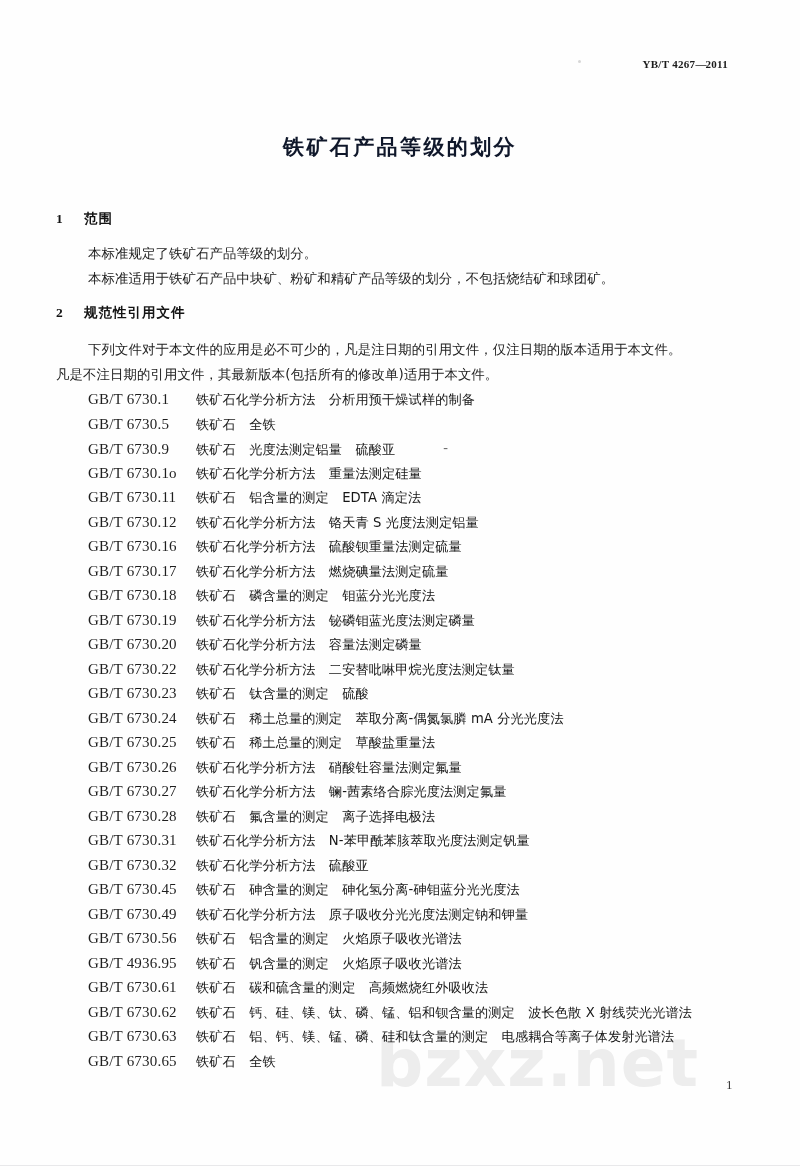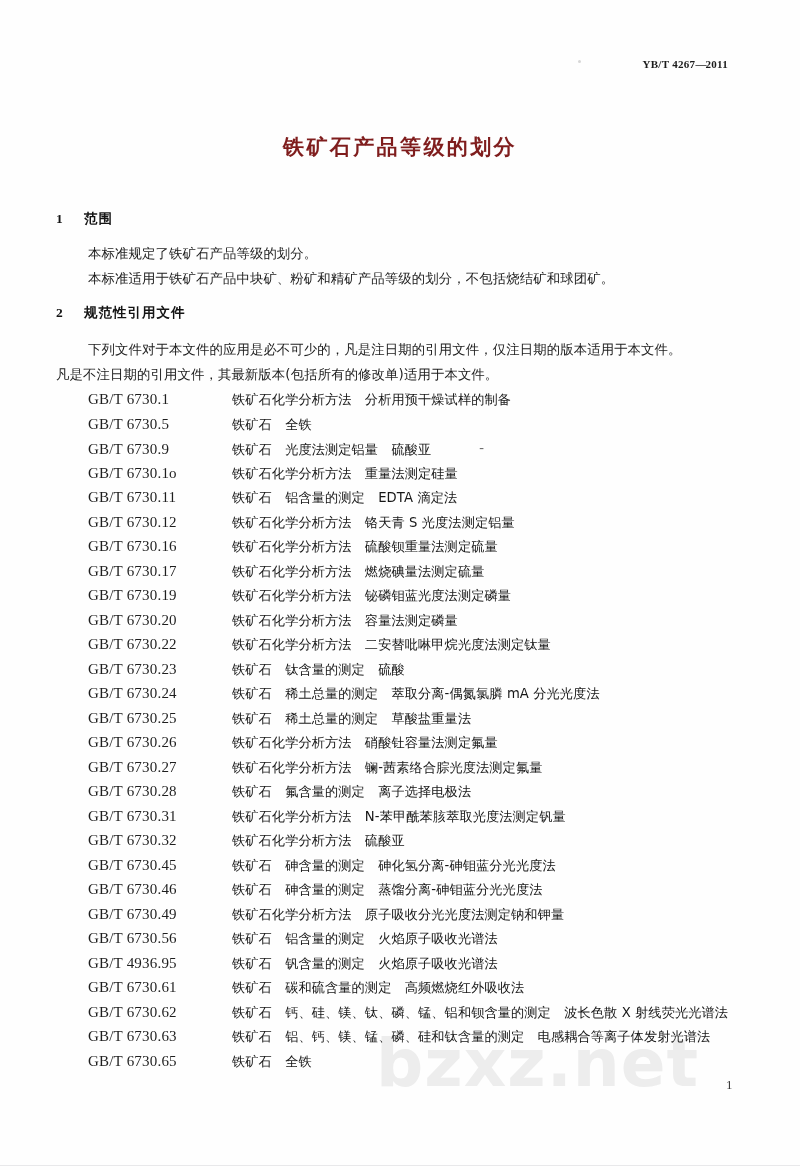--- a/index.html
+++ b/index.html
@@ -76,21 +76,21 @@
   .doc-title {
     position: absolute;
     top: 133px;
     left: 0;
     width: 800px;
     text-align: center;
     font-family: "DejaVu Sans", "Liberation Sans", sans-serif;
     font-weight: bold;
     font-size: 21px;
     letter-spacing: 2.4px;
-    color: #7f1d1d;
+    color: #0f172a;
   }
 
   
   .clause-heading {
     position: absolute;
     left: 56px;
     font-family: "DejaVu Sans", "Liberation Sans", sans-serif;
     font-weight: bold;
     font-size: 13.5px;
     color: #141414;
@@ -139,21 +139,20 @@
     font-size: 15px;
     letter-spacing: 0.2px;
     min-width: 108px;
     color: #1e1e1e;
   }
   .ref-title {
     font-family: "DejaVu Sans", "Liberation Sans", sans-serif;
     font-size: 13.2px;
     letter-spacing: 0.1px;
     color: #161616;
-    margin-left: 36px;
   }
   .ref-item .stray-dash {
     display: inline-block;
     margin-left: 48px;
     color: #6e6e6e;
     font-family: "Liberation Serif", serif;
     font-size: 14px;
     vertical-align: 2px;
   }
 
@@ -198,33 +197,33 @@
 
   <div class="ref-list" id="ref-list">
       <div class="ref-item"><span class="ref-code">GB/T 6730.1</span><span class="ref-title">铁矿石化学分析方法　分析用预干燥试样的制备</span></div>
       <div class="ref-item"><span class="ref-code">GB/T 6730.5</span><span class="ref-title">铁矿石　全铁</span></div>
       <div class="ref-item"><span class="ref-code">GB/T 6730.9</span><span class="ref-title">铁矿石　光度法测定铝量　硫酸亚</span><span class="stray-dash">-</span></div>
       <div class="ref-item"><span class="ref-code">GB/T 6730.1o</span><span class="ref-title">铁矿石化学分析方法　重量法测定硅量</span></div>
       <div class="ref-item"><span class="ref-code">GB/T 6730.11</span><span class="ref-title">铁矿石　铝含量的测定　EDTA 滴定法</span></div>
       <div class="ref-item"><span class="ref-code">GB/T 6730.12</span><span class="ref-title">铁矿石化学分析方法　铬天青 S 光度法测定铝量</span></div>
       <div class="ref-item"><span class="ref-code">GB/T 6730.16</span><span class="ref-title">铁矿石化学分析方法　硫酸钡重量法测定硫量</span></div>
       <div class="ref-item"><span class="ref-code">GB/T 6730.17</span><span class="ref-title">铁矿石化学分析方法　燃烧碘量法测定硫量</span></div>
+      <div class="ref-item"><span class="ref-code">GB/T 6730.18</span><span class="ref-title">铁矿石　磷含量的测定　钼蓝分光光度法</span></div>
       <div class="ref-item"><span class="ref-code">GB/T 6730.19</span><span class="ref-title">铁矿石化学分析方法　铋磷钼蓝光度法测定磷量</span></div>
       <div class="ref-item"><span class="ref-code">GB/T 6730.20</span><span class="ref-title">铁矿石化学分析方法　容量法测定磷量</span></div>
       <div class="ref-item"><span class="ref-code">GB/T 6730.22</span><span class="ref-title">铁矿石化学分析方法　二安替吡啉甲烷光度法测定钛量</span></div>
       <div class="ref-item"><span class="ref-code">GB/T 6730.23</span><span class="ref-title">铁矿石　钛含量的测定　硫酸</span></div>
       <div class="ref-item"><span class="ref-code">GB/T 6730.24</span><span class="ref-title">铁矿石　稀土总量的测定　萃取分离-偶氮氯膦 mA 分光光度法</span></div>
       <div class="ref-item"><span class="ref-code">GB/T 6730.25</span><span class="ref-title">铁矿石　稀土总量的测定　草酸盐重量法</span></div>
       <div class="ref-item"><span class="ref-code">GB/T 6730.26</span><span class="ref-title">铁矿石化学分析方法　硝酸钍容量法测定氟量</span></div>
       <div class="ref-item"><span class="ref-code">GB/T 6730.27</span><span class="ref-title">铁矿石化学分析方法　镧-茜素络合腙光度法测定氟量</span></div>
       <div class="ref-item"><span class="ref-code">GB/T 6730.28</span><span class="ref-title">铁矿石　氟含量的测定　离子选择电极法</span></div>
       <div class="ref-item"><span class="ref-code">GB/T 6730.31</span><span class="ref-title">铁矿石化学分析方法　N-苯甲酰苯胲萃取光度法测定钒量</span></div>
       <div class="ref-item"><span class="ref-code">GB/T 6730.32</span><span class="ref-title">铁矿石化学分析方法　硫酸亚</span></div>
       <div class="ref-item"><span class="ref-code">GB/T 6730.45</span><span class="ref-title">铁矿石　砷含量的测定　砷化氢分离-砷钼蓝分光光度法</span></div>
-      <div class="ref-item"><span class="ref-code">GB/T 6730.46</span><span class="ref-title">铁矿石　砷含量的测定　蒸馏分离-砷钼蓝分光光度法</span></div>
       <div class="ref-item"><span class="ref-code">GB/T 6730.49</span><span class="ref-title">铁矿石化学分析方法　原子吸收分光光度法测定钠和钾量</span></div>
       <div class="ref-item"><span class="ref-code">GB/T 6730.56</span><span class="ref-title">铁矿石　铝含量的测定　火焰原子吸收光谱法</span></div>
       <div class="ref-item"><span class="ref-code">GB/T 4936.95</span><span class="ref-title">铁矿石　钒含量的测定　火焰原子吸收光谱法</span></div>
       <div class="ref-item"><span class="ref-code">GB/T 6730.61</span><span class="ref-title">铁矿石　碳和硫含量的测定　高频燃烧红外吸收法</span></div>
       <div class="ref-item"><span class="ref-code">GB/T 6730.62</span><span class="ref-title">铁矿石　钙、硅、镁、钛、磷、锰、铝和钡含量的测定　波长色散 X 射线荧光光谱法</span></div>
       <div class="ref-item"><span class="ref-code">GB/T 6730.63</span><span class="ref-title">铁矿石　铝、钙、镁、锰、磷、硅和钛含量的测定　电感耦合等离子体发射光谱法</span></div>
       <div class="ref-item"><span class="ref-code">GB/T 6730.65</span><span class="ref-title">铁矿石　全铁</span></div>
     </div>
 
   <div class="page-number">1</div>

